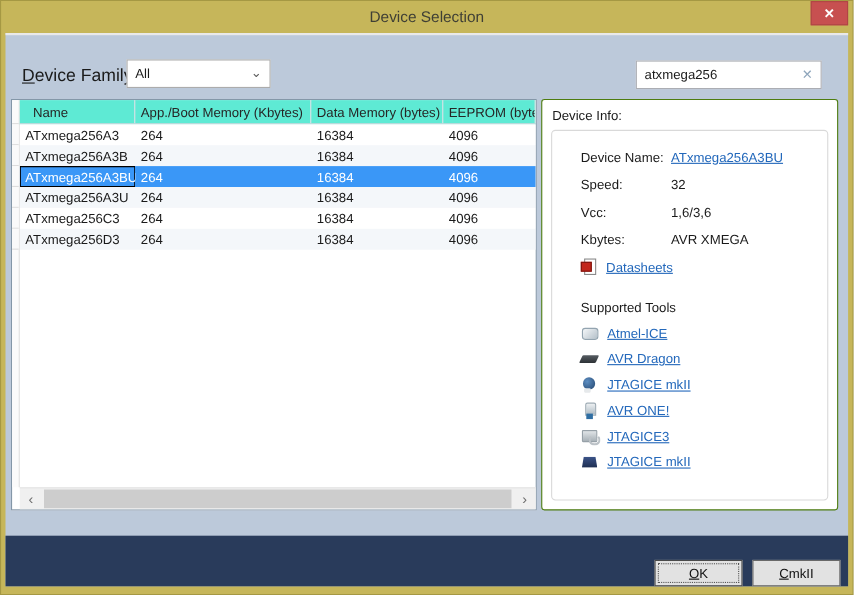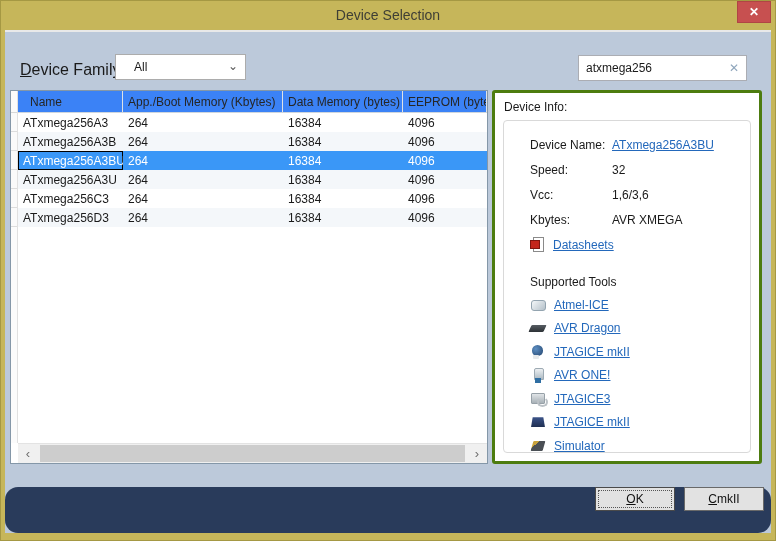--- a/index.html
+++ b/index.html
@@ -12,57 +12,57 @@
                border:1px solid #B04545; color:#fff; display:flex; align-items:center;
                justify-content:center; font-size:12px; font-weight:bold; cursor:default; }
   .inner { position:absolute; left:5px; top:30px; width:766px; height:503px; background:#BCC9DA;
            border-top:2px solid #E9E9E9; }
 
   
   .df-label { position:absolute; left:15px; top:29px; font-size:16px; color:#1A1A1A; }
   .access { text-decoration:underline; }
   .combo { position:absolute; left:110px; top:22px; width:131px; height:26px; background:#fff;
            border:1px solid #ACACAC; font-size:12px; color:#1A1A1A; display:flex;
-           align-items:center; padding-left:18px; }
+           align-items:center; padding-left:7px; }
   .combo .chev { position:absolute; right:7px; top:4px; color:#5A5A5A; font-size:12px; }
   .search { position:absolute; left:573px; top:23px; width:169px; height:26px; background:#fff;
             border:1px solid #ABADB3; }
   .search input { width:100%; height:100%; border:none; outline:none; padding:0 30px 0 7px;
                   font-size:12px; font-family:inherit; color:#1A1A1A; background:transparent; }
   .search .clear { position:absolute; right:7px; top:5px; color:#8FA6BC; font-size:12px; }
 
   
   .grid { position:absolute; left:5px; top:58px; width:478px; height:374px; background:#fff;
           border:1px solid #8497A8; }
   .stub-col { position:absolute; left:0; top:0; bottom:20px; width:7px; background:#FBFBFB;
               border-right:1px solid #E0E0E0; }
   .stub-h { height:22px; border-bottom:1px solid #D8D8D8; }
   .stub { height:19px; border-bottom:1px solid #DCDCDC; background:#FAFAFA; }
   .grid-header { position:absolute; left:7px; top:0; right:0; height:22px; display:flex;
-                 background:#3b82f6; border-bottom:1px solid #CFD6DD; }
+                 background:#5eead4; border-bottom:1px solid #CFD6DD; }
   .h-cell { font-size:12px; color:#262626; display:flex; align-items:center; padding-left:5px;
             border-right:1px solid #DEE2E6; overflow:hidden; white-space:nowrap; }
   .h-cell.c0 { padding-left:12px; }
   .c0 { width:105px; } .c1 { width:160px; } .c2 { width:120px; } .c3 { flex:1; }
   .grid-rows { position:absolute; left:7px; top:22px; right:0; bottom:20px; overflow:hidden; }
   .t-row { display:flex; height:19px; font-size:12px; color:#1A1A1A; background:#fff; }
   .t-row:nth-child(even) { background:#F4F7FA; }
   .t-row.selected { background:#3A97F7; color:#fff; }
   .t-cell { display:flex; align-items:center; padding-left:5px; overflow:hidden; white-space:nowrap; }
   .t-row.selected .t-cell.c0 { box-shadow:inset 0 0 0 1px #000; }
   .hscroll { position:absolute; left:7px; right:0; bottom:0; height:20px; background:#F0F0F0;
              border-top:1px solid #E3E3E3; }
   .hs-arrow { position:absolute; top:0; width:20px; height:19px; color:#6E6E6E; font-size:13px;
               display:flex; align-items:center; justify-content:center; }
   .hs-left { left:0; } .hs-right { right:0; }
   .hs-thumb { position:absolute; left:22px; right:22px; top:1px; bottom:1px; background:#CDCDCD; }
 
   
   .panel { position:absolute; left:487px; top:58px; width:270px; height:374px; background:#fff;
-           border:3px solid #4d7c0f; border-radius:3px; }
+           border:1px solid #4d7c0f; border-radius:3px; }
   .panel-title { position:absolute; left:9px; top:7px; font-size:12px; color:#1A1A1A; }
   .panel-box { position:absolute; left:8px; top:27px; right:8px; bottom:8px;
                border:1px solid #D9D9D9; border-radius:4px; padding:11px 10px 0 26px; overflow:hidden; }
   .info-row { display:flex; height:25px; align-items:center; font-size:12px; color:#1A1A1A; }
   .info-label { width:82px; flex:0 0 82px; }
   a.link { color:#2368BB; text-decoration:underline; font-size:12px; cursor:pointer; }
   .ds-row { display:flex; align-items:center; gap:7px; height:25px; }
   .tools-title { margin-top:18px; margin-bottom:4px; font-size:12px; color:#1A1A1A; }
   .tool-row { display:flex; align-items:center; gap:8px; height:23.5px; }
   .tool-icon { width:16px; height:16px; flex:0 0 16px; position:relative; display:inline-block; }
@@ -88,21 +88,21 @@
   .icon-simulator::before { content:""; position:absolute; left:2px; top:3px; width:12px; height:10px;
      background:linear-gradient(135deg,#c8a23c 30%,#4a4f55 30%); transform:skewX(-16deg); border-radius:1px; }
   .pdf-icon { width:16px; height:16px; position:relative; flex:0 0 16px; }
   .pdf-icon .page { position:absolute; left:3px; top:0; width:11px; height:15px; background:#fff;
      border:1px solid #8a8a8a; }
   .pdf-icon .band { position:absolute; left:0; top:3px; width:10px; height:9px; background:#C3261C;
      border:1px solid #7e1610; }
 
   
   .footer { position:absolute; left:0; bottom:0; width:100%; height:46px; background:#293B5B;
-            display:flex; align-items:flex-start; justify-content:flex-end; gap:9px; padding-right:7px;border-radius:13px; }
+            display:flex; align-items:flex-end; justify-content:flex-end; gap:9px; padding-right:7px; }
   .btn { width:80px; height:24px; background:#E2E2E2; border:1px solid #696969; font-size:12px;
          color:#111; display:flex; align-items:center; justify-content:center; cursor:default; }
   .btn.focused { border:1px solid #4A4A4A; outline:1px dotted #555; outline-offset:-4px; }
 </style>
 </head>
 <body>
 
 <div class="dialog">
   <div class="titlebar">
     <span>Device Selection</span>
@@ -231,24 +231,20 @@
               <a class="link">AVR ONE!</a>
             </div>
             <div class="tool-row">
               <span class="tool-icon icon-jtagice3"></span>
               <a class="link">JTAGICE3</a>
             </div>
             <div class="tool-row">
               <span class="tool-icon icon-jtagice-mkii"></span>
               <a class="link">JTAGICE mkII</a>
             </div>
-            <div class="tool-row">
-              <span class="tool-icon icon-simulator"></span>
-              <a class="link">Simulator</a>
-            </div>
           </div>
       </div>
     </div>
 
     <div class="footer">
       <div class="btn focused">
           <span><span class="access">O</span><span>K</span></span>
         </div>
       <div class="btn">
           <span><span class="access">C</span><span>mkII</span></span>

